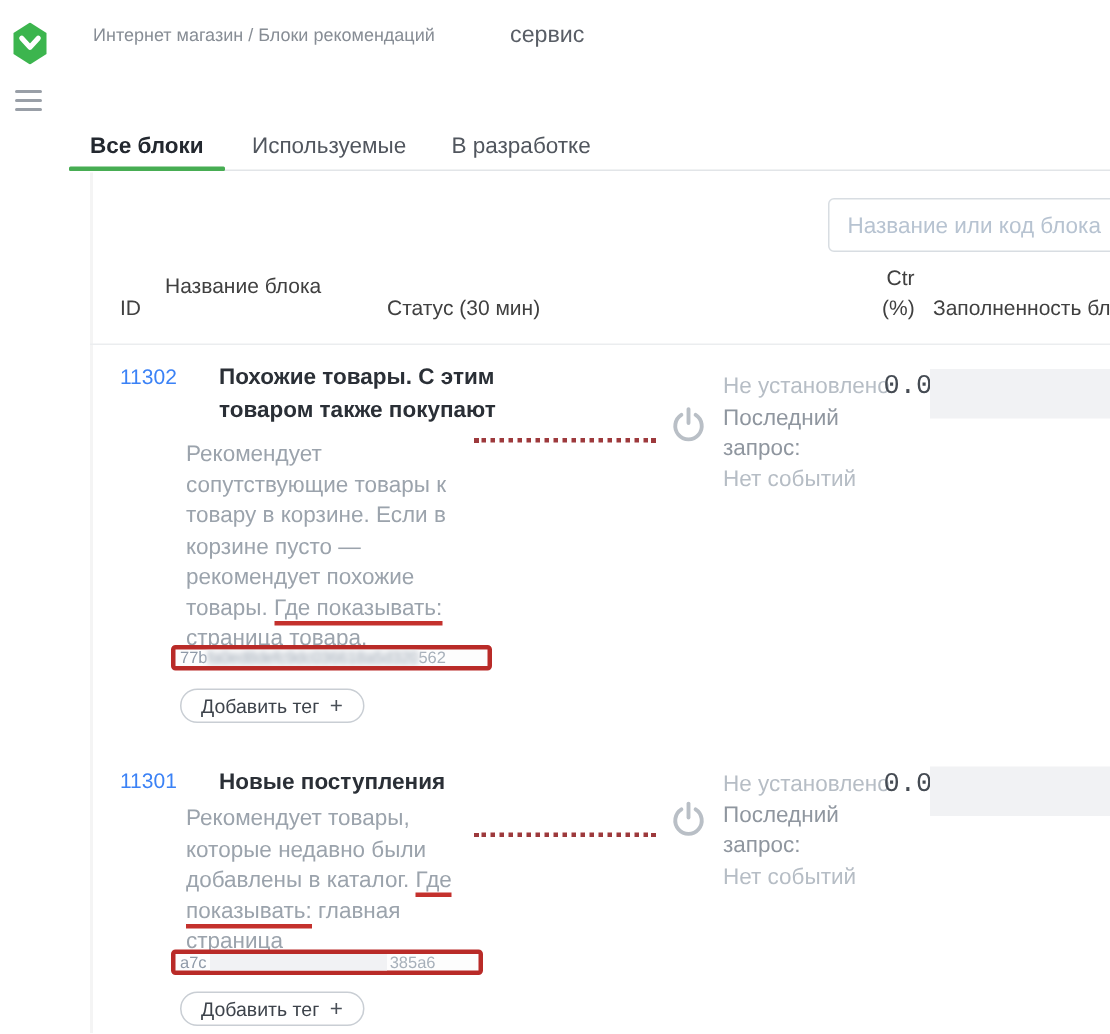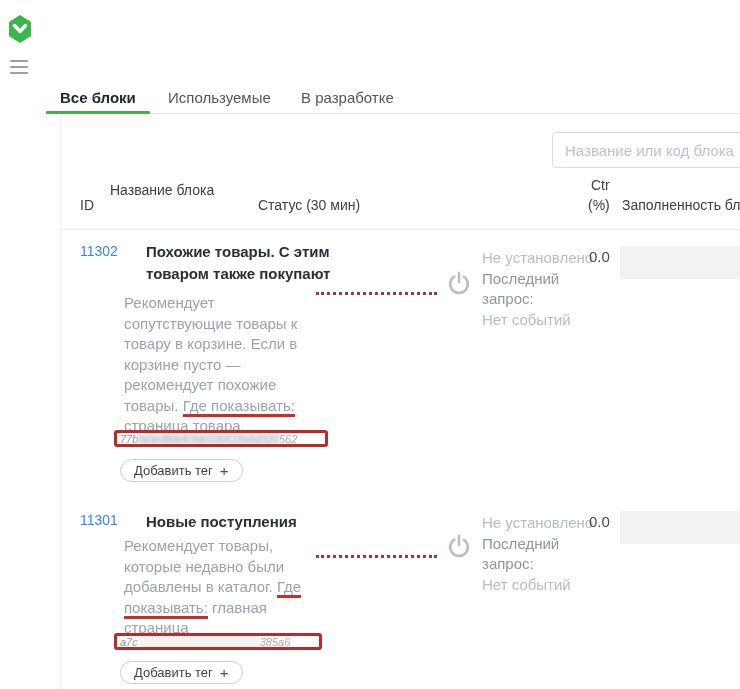--- a/index.html
+++ b/index.html
@@ -34,55 +34,57 @@
   .th{position:absolute;font-size:14px;font-weight:500;color:#404040;white-space:nowrap;}
   .header-sep{position:absolute;left:60px;top:229px;width:680px;height:1px;background:#ebedef;}
 
   
   .cell-id{position:absolute;left:80px;font-size:14px;color:#3b82f6;}
   .row-title{position:absolute;left:124px;width:188px;font-size:15px;font-weight:700;color:#2a2f36;line-height:22px;margin-left:22px;}
   .row-desc{position:absolute;left:124px;width:184px;font-size:15px;color:#9ba3ac;line-height:20.5px;}
   .marked{border-bottom:3px solid #c4312d;padding-bottom:0px;}
 
   .code-box{position:absolute;left:114px;height:17px;box-sizing:border-box;border:3px solid #b92b28;border-radius:3px;
-    display:flex;align-items:center;overflow:hidden;white-space:nowrap;font-size:11px;color:#8f9aa8;padding:0 3px;background:#fdfdfd;font-style:italic;}
+    display:flex;align-items:center;overflow:hidden;white-space:nowrap;font-size:11px;color:#8f9aa8;padding:0 3px;background:#fdfdfd;}
   .code-redacted{filter:blur(1.6px);color:#aab3be;background:#eef0f2;letter-spacing:-0.2px;}
   .code-gap{display:inline-block;width:118px;height:13px;background:#f1f2f4;margin:0 2px;vertical-align:middle;}
   .code-suffix{color:#a7b0ba;}
 
   .add-tag{position:absolute;left:120px;height:23px;box-sizing:border-box;display:inline-flex;align-items:center;gap:7px;
     padding:0 13px;border:1.5px solid #c9ced4;border-radius:12px;background:#fff;font-size:13px;font-weight:500;color:#3d434b;cursor:pointer;}
   .add-tag .plus{font-size:15px;color:#4a5058;}
 
   .dotted-anno{position:absolute;left:316px;width:121px;height:0;border-top:3px dotted #9d393c;}
   .power{position:absolute;left:446px;width:26px;height:28px;cursor:pointer;}
   .status-block{position:absolute;left:482px;width:106px;font-size:15px;line-height:20.5px;}
   .st-light{color:#b6bdc5;white-space:nowrap;}
   .st-mid{color:#8f969f;white-space:nowrap;}
-  .ctr-val{position:absolute;left:589px;font-size:15px;color:#454b53;}
+  .ctr-val{position:absolute;left:589px;font-size:18px;color:#454b53;font-family:Liberation Mono, monospace;}
   .skeleton{position:absolute;left:620px;width:120px;height:33px;background:#f1f2f4;}
 </style>
 </head>
 <body>
 
 <div class="screen">
 
   <div class="logo">
     <svg width="24" height="28" viewBox="0 0 24 28">
       <polygon points="12,0 23,7 23,21 12,28 1,21 1,7" fill="#3cb54e"></polygon>
       <path d="M6.5 10.5 L12 16.5 L17.5 10.5" fill="none" stroke="#ffffff" stroke-width="3.4" stroke-linecap="round" stroke-linejoin="round"></path>
     </svg>
   </div>
   <div class="hamburger">
       <i></i>
       <i></i>
       <i></i>
     </div>
 
+  <div class="breadcrumb">Интернет магазин / Блоки рекомендаций</div>
   <div class="notice">
+    <div>сервис</div>
   </div>
 
   <div class="tab active" style="left:60px">Все блоки</div>
   <div class="tab" style="left:168px">Используемые</div>
   <div class="tab" style="left:301px">В разработке</div>
   <div class="tabline"></div>
   <div class="tab-underline"></div>
   <div class="card-edge"></div>
 
   <input class="search-input" type="text" placeholder="Название или код блока" style="">

